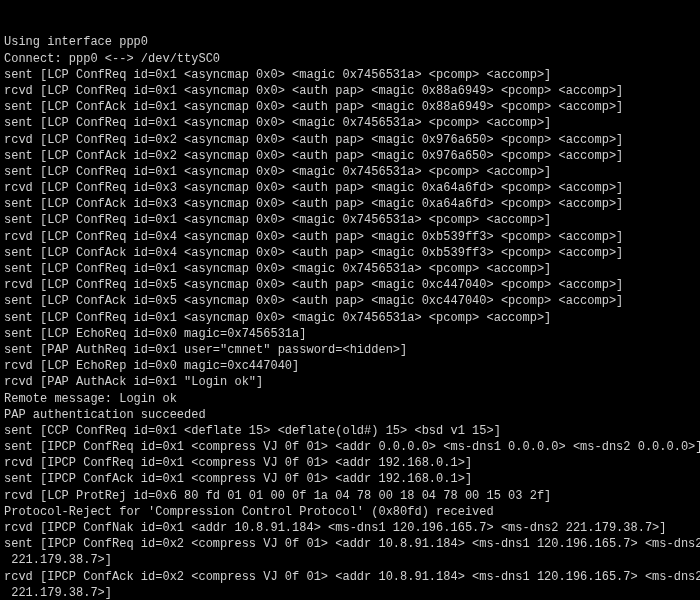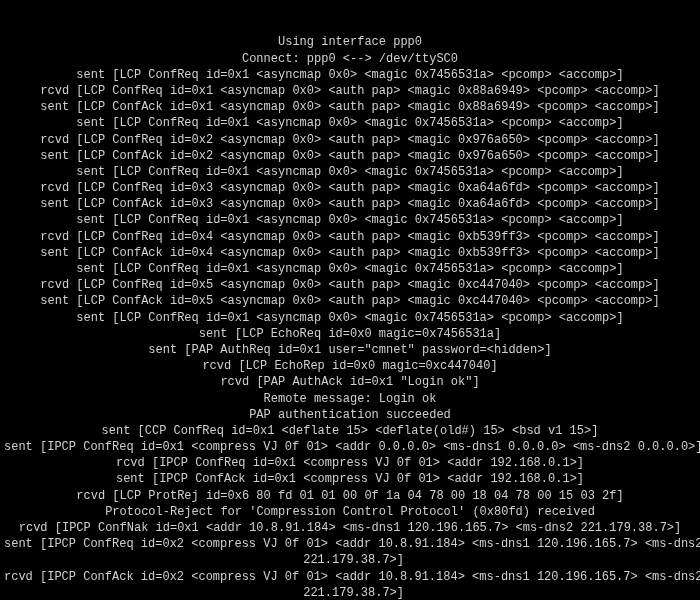--- a/index.html
+++ b/index.html
@@ -11,21 +11,21 @@
     font-size: 12px;
     line-height: 1.35;
     width: 700px;
     height: 600px;
     overflow: hidden;
   }
   .terminal {
     padding: 2px 4px;
     white-space: pre;
   }
-  .line { white-space: pre; text-align: center; }
+  .line { white-space: pre; }
 </style>
 </head>
 <body>
 
 <div class="terminal">
   <div id="before"><div class="line">Using interface ppp0</div><div class="line">Connect: ppp0 &lt;--&gt; /dev/ttySC0</div><div class="line">sent [LCP ConfReq id=0x1 &lt;asyncmap 0x0&gt; &lt;magic 0x7456531a&gt; &lt;pcomp&gt; &lt;accomp&gt;]</div><div class="line">rcvd [LCP ConfReq id=0x1 &lt;asyncmap 0x0&gt; &lt;auth pap&gt; &lt;magic 0x88a6949&gt; &lt;pcomp&gt; &lt;accomp&gt;]</div><div class="line">sent [LCP ConfAck id=0x1 &lt;asyncmap 0x0&gt; &lt;auth pap&gt; &lt;magic 0x88a6949&gt; &lt;pcomp&gt; &lt;accomp&gt;]</div><div class="line">sent [LCP ConfReq id=0x1 &lt;asyncmap 0x0&gt; &lt;magic 0x7456531a&gt; &lt;pcomp&gt; &lt;accomp&gt;]</div><div class="line">rcvd [LCP ConfReq id=0x2 &lt;asyncmap 0x0&gt; &lt;auth pap&gt; &lt;magic 0x976a650&gt; &lt;pcomp&gt; &lt;accomp&gt;]</div><div class="line">sent [LCP ConfAck id=0x2 &lt;asyncmap 0x0&gt; &lt;auth pap&gt; &lt;magic 0x976a650&gt; &lt;pcomp&gt; &lt;accomp&gt;]</div><div class="line">sent [LCP ConfReq id=0x1 &lt;asyncmap 0x0&gt; &lt;magic 0x7456531a&gt; &lt;pcomp&gt; &lt;accomp&gt;]</div><div class="line">rcvd [LCP ConfReq id=0x3 &lt;asyncmap 0x0&gt; &lt;auth pap&gt; &lt;magic 0xa64a6fd&gt; &lt;pcomp&gt; &lt;accomp&gt;]</div><div class="line">sent [LCP ConfAck id=0x3 &lt;asyncmap 0x0&gt; &lt;auth pap&gt; &lt;magic 0xa64a6fd&gt; &lt;pcomp&gt; &lt;accomp&gt;]</div><div class="line">sent [LCP ConfReq id=0x1 &lt;asyncmap 0x0&gt; &lt;magic 0x7456531a&gt; &lt;pcomp&gt; &lt;accomp&gt;]</div><div class="line">rcvd [LCP ConfReq id=0x4 &lt;asyncmap 0x0&gt; &lt;auth pap&gt; &lt;magic 0xb539ff3&gt; &lt;pcomp&gt; &lt;accomp&gt;]</div><div class="line">sent [LCP ConfAck id=0x4 &lt;asyncmap 0x0&gt; &lt;auth pap&gt; &lt;magic 0xb539ff3&gt; &lt;pcomp&gt; &lt;accomp&gt;]</div><div class="line">sent [LCP ConfReq id=0x1 &lt;asyncmap 0x0&gt; &lt;magic 0x7456531a&gt; &lt;pcomp&gt; &lt;accomp&gt;]</div><div class="line">rcvd [LCP ConfReq id=0x5 &lt;asyncmap 0x0&gt; &lt;auth pap&gt; &lt;magic 0xc447040&gt; &lt;pcomp&gt; &lt;accomp&gt;]</div><div class="line">sent [LCP ConfAck id=0x5 &lt;asyncmap 0x0&gt; &lt;auth pap&gt; &lt;magic 0xc447040&gt; &lt;pcomp&gt; &lt;accomp&gt;]</div><div class="line">sent [LCP ConfReq id=0x1 &lt;asyncmap 0x0&gt; &lt;magic 0x7456531a&gt; &lt;pcomp&gt; &lt;accomp&gt;]</div><div class="line">sent [LCP EchoReq id=0x0 magic=0x7456531a]</div><div class="line">sent [PAP AuthReq id=0x1 user="cmnet" password=&lt;hidden&gt;]</div><div class="line">rcvd [LCP EchoRep id=0x0 magic=0xc447040]</div><div class="line">rcvd [PAP AuthAck id=0x1 "Login ok"]</div><div class="line">Remote message: Login ok</div><div class="line">PAP authentication succeeded</div><div class="line">sent [CCP ConfReq id=0x1 &lt;deflate 15&gt; &lt;deflate(old#) 15&gt; &lt;bsd v1 15&gt;]</div><div class="line">sent [IPCP ConfReq id=0x1 &lt;compress VJ 0f 01&gt; &lt;addr 0.0.0.0&gt; &lt;ms-dns1 0.0.0.0&gt; &lt;ms-dns2 0.0.0.0&gt;]</div><div class="line">rcvd [IPCP ConfReq id=0x1 &lt;compress VJ 0f 01&gt; &lt;addr 192.168.0.1&gt;]</div><div class="line">sent [IPCP ConfAck id=0x1 &lt;compress VJ 0f 01&gt; &lt;addr 192.168.0.1&gt;]</div><div class="line">rcvd [LCP ProtRej id=0x6 80 fd 01 01 00 0f 1a 04 78 00 18 04 78 00 15 03 2f]</div><div class="line">Protocol-Reject for 'Compression Control Protocol' (0x80fd) received</div><div class="line">rcvd [IPCP ConfNak id=0x1 &lt;addr 10.8.91.184&gt; &lt;ms-dns1 120.196.165.7&gt; &lt;ms-dns2 221.179.38.7&gt;]</div><div class="line">sent [IPCP ConfReq id=0x2 &lt;compress VJ 0f 01&gt; &lt;addr 10.8.91.184&gt; &lt;ms-dns1 120.196.165.7&gt; &lt;ms-dns2</div><div class="line"> 221.179.38.7&gt;]</div><div class="line">rcvd [IPCP ConfAck id=0x2 &lt;compress VJ 0f 01&gt; &lt;addr 10.8.91.184&gt; &lt;ms-dns1 120.196.165.7&gt; &lt;ms-dns2</div><div class="line"> 221.179.38.7&gt;]</div></div>
   
   
 </div>
 

